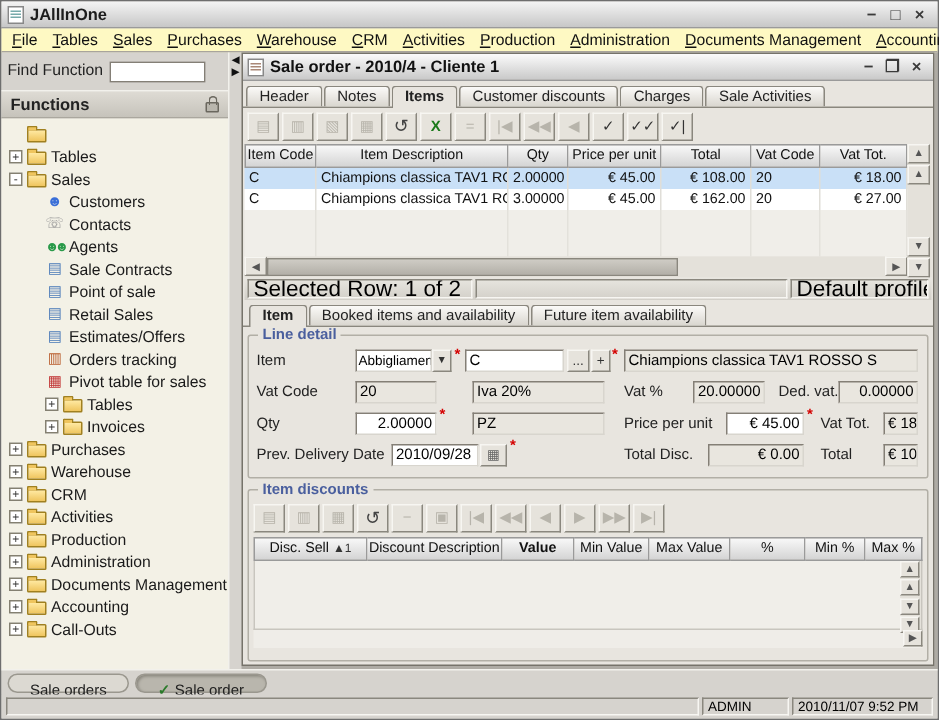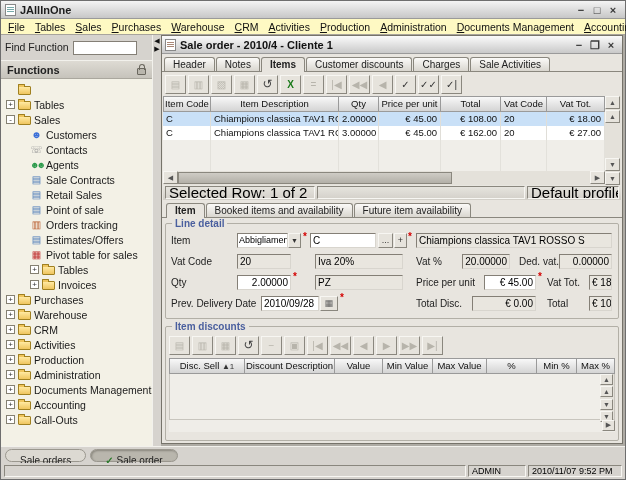--- a/index.html
+++ b/index.html
@@ -150,21 +150,21 @@
   .combo .ct { flex:1; border:1px solid; border-color:#847f76 #d8d5ce #d8d5ce #847f76;
     background:#fff; font-size:9px; padding:0 1px; line-height:13px; overflow:hidden; white-space:nowrap; }
   .combo .ca { width:13px; font-size:7px; display:flex; align-items:center; justify-content:center; color:#333; }
   .combo .ca::before { content:"▼"; }
   .smbtn { height:15px; font-size:9px; line-height:12px; text-align:center; color:#333; padding:0 1px; }
   .calbtn { width:18px; height:15px; font-size:9px; display:flex; align-items:center; justify-content:center; color:#666; }
   .calbtn::before { content:"▦"; }
 
   
   .dhead { display:flex; height:16px; flex:none; margin-top:1px; }
-  .d0{width:76px;flex:none;} .d1{flex:1;min-width:0;} .d2{width:48px;flex:none;} .d3{width:50px;flex:none;}
+  .d0{width:76px;flex:none;} .d1{flex:1;min-width:0;} .d2{width:48px;flex:none;font-weight:bold;} .d3{width:50px;flex:none;}
   .d4{width:54px;flex:none;} .d5{width:50px;flex:none;} .d6{width:40px;flex:none;} .d7{width:38px;flex:none;}
   .dbody { height:46px; background:#f0eee9; border:1px solid #c8c5be; border-top:none; display:flex; }
   .dbody .fill { flex:1; }
   .dvscroll { width:14px; flex:none; display:flex; flex-direction:column; gap:1px; background:#e4e1da; }
   .dhscroll { height:12px; display:flex; justify-content:space-between; background:#efede8; flex:none; }
   .sort { font-size:8px; color:#333; }
 
   
   .taskbar { height:17px; background:#d6d3ce; border-top:1px solid #f2f1ec; display:flex;
     align-items:center; padding:0 4px; gap:4px; flex:none; }
@@ -242,33 +242,33 @@
         <div class="titem lvl2">
             <span class="ti i-agents"></span>
             <span class="tlabel">Agents</span>
           </div>
         <div class="titem lvl2">
             <span class="ti i-doc"></span>
             <span class="tlabel">Sale Contracts</span>
           </div>
         <div class="titem lvl2">
             <span class="ti i-doc"></span>
+            <span class="tlabel">Point of sale</span>
+          </div>
+        <div class="titem lvl2">
+            <span class="ti i-doc"></span>
             <span class="tlabel">Retail Sales</span>
           </div>
         <div class="titem lvl2">
             <span class="ti i-doc"></span>
-            <span class="tlabel">Point of sale</span>
+            <span class="tlabel">Estimates/Offers</span>
           </div>
         <div class="titem lvl2">
             <span class="ti i-track"></span>
             <span class="tlabel">Orders tracking</span>
-          </div>
-        <div class="titem lvl2">
-            <span class="ti i-doc"></span>
-            <span class="tlabel">Estimates/Offers</span>
           </div>
         <div class="titem lvl2">
             <span class="ti i-pivot"></span>
             <span class="tlabel">Pivot table for sales</span>
           </div>
         <div class="titem lvl2">
             <span class="toggle">+</span>
             <span class="folder"></span>
             <span class="tlabel">Tables</span>
           </div>

